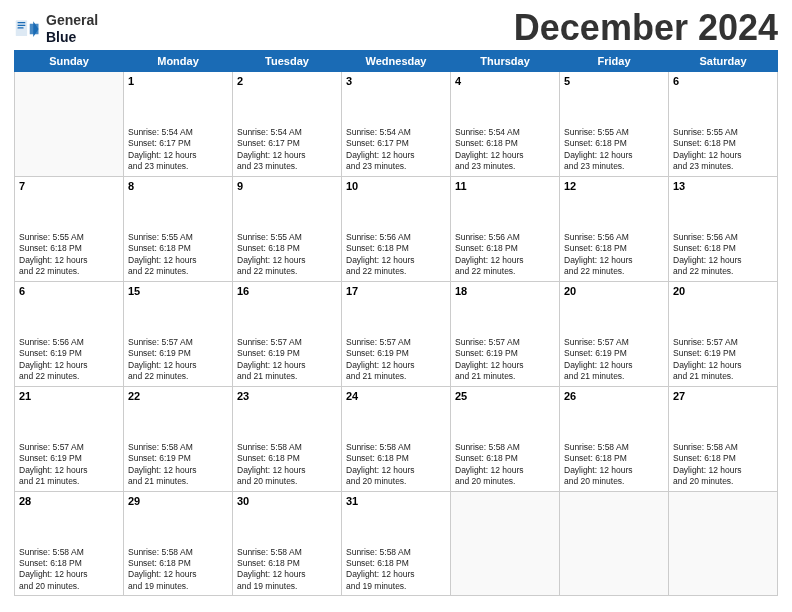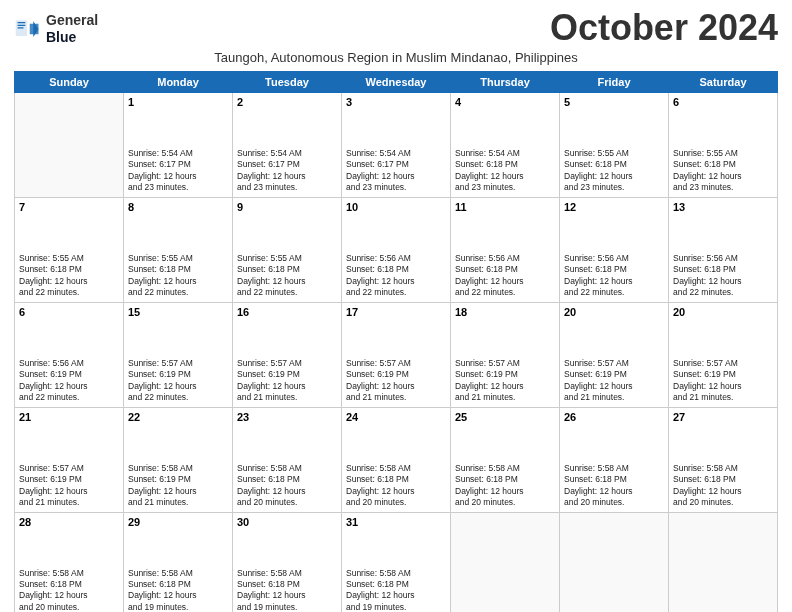--- a/index.html
+++ b/index.html
@@ -106,25 +106,24 @@
 
         <polygon points="18,10 28,10 28,22 18,22" fill="#1a6bb5" opacity="0.8"></polygon>
         <polygon points="22,7 28,16 22,25" fill="#1a6bb5"></polygon>
       </svg>
       <div class="logo-text">
         <div>General</div>
         <div><span>Blue</span></div>
       </div>
     </div>
     <div class="title-section">
-      <div class="month-year">October 2024</div>
+      <div class="month-year">December 2024</div>
     </div>
   </div>
 
-  <div class="location">Taungoh, Autonomous Region in Muslim Mindanao, Philippines</div>
 
   <table>
     <thead>
       <tr>
         <th>Sunday</th>
         <th>Monday</th>
         <th>Tuesday</th>
         <th>Wednesday</th>
         <th>Thursday</th>
         <th>Friday</th>

